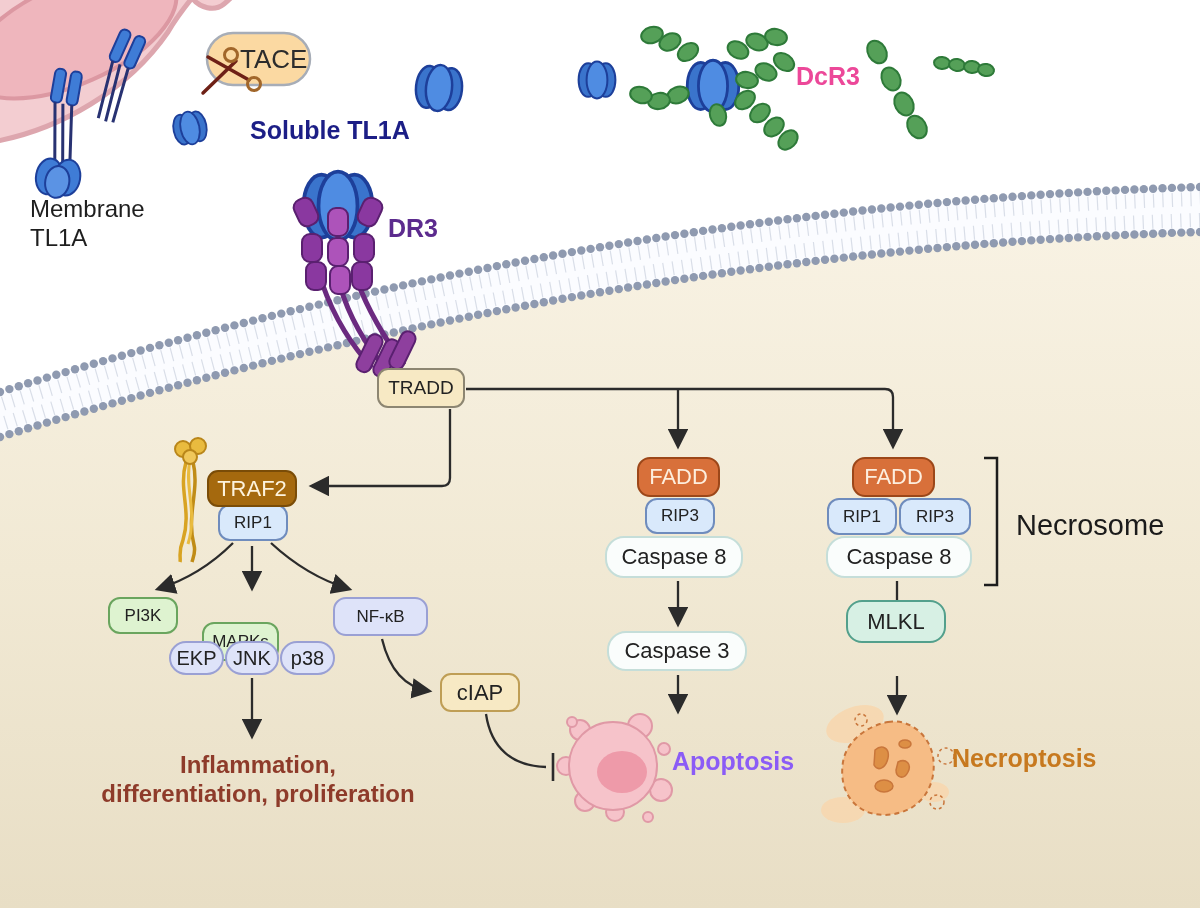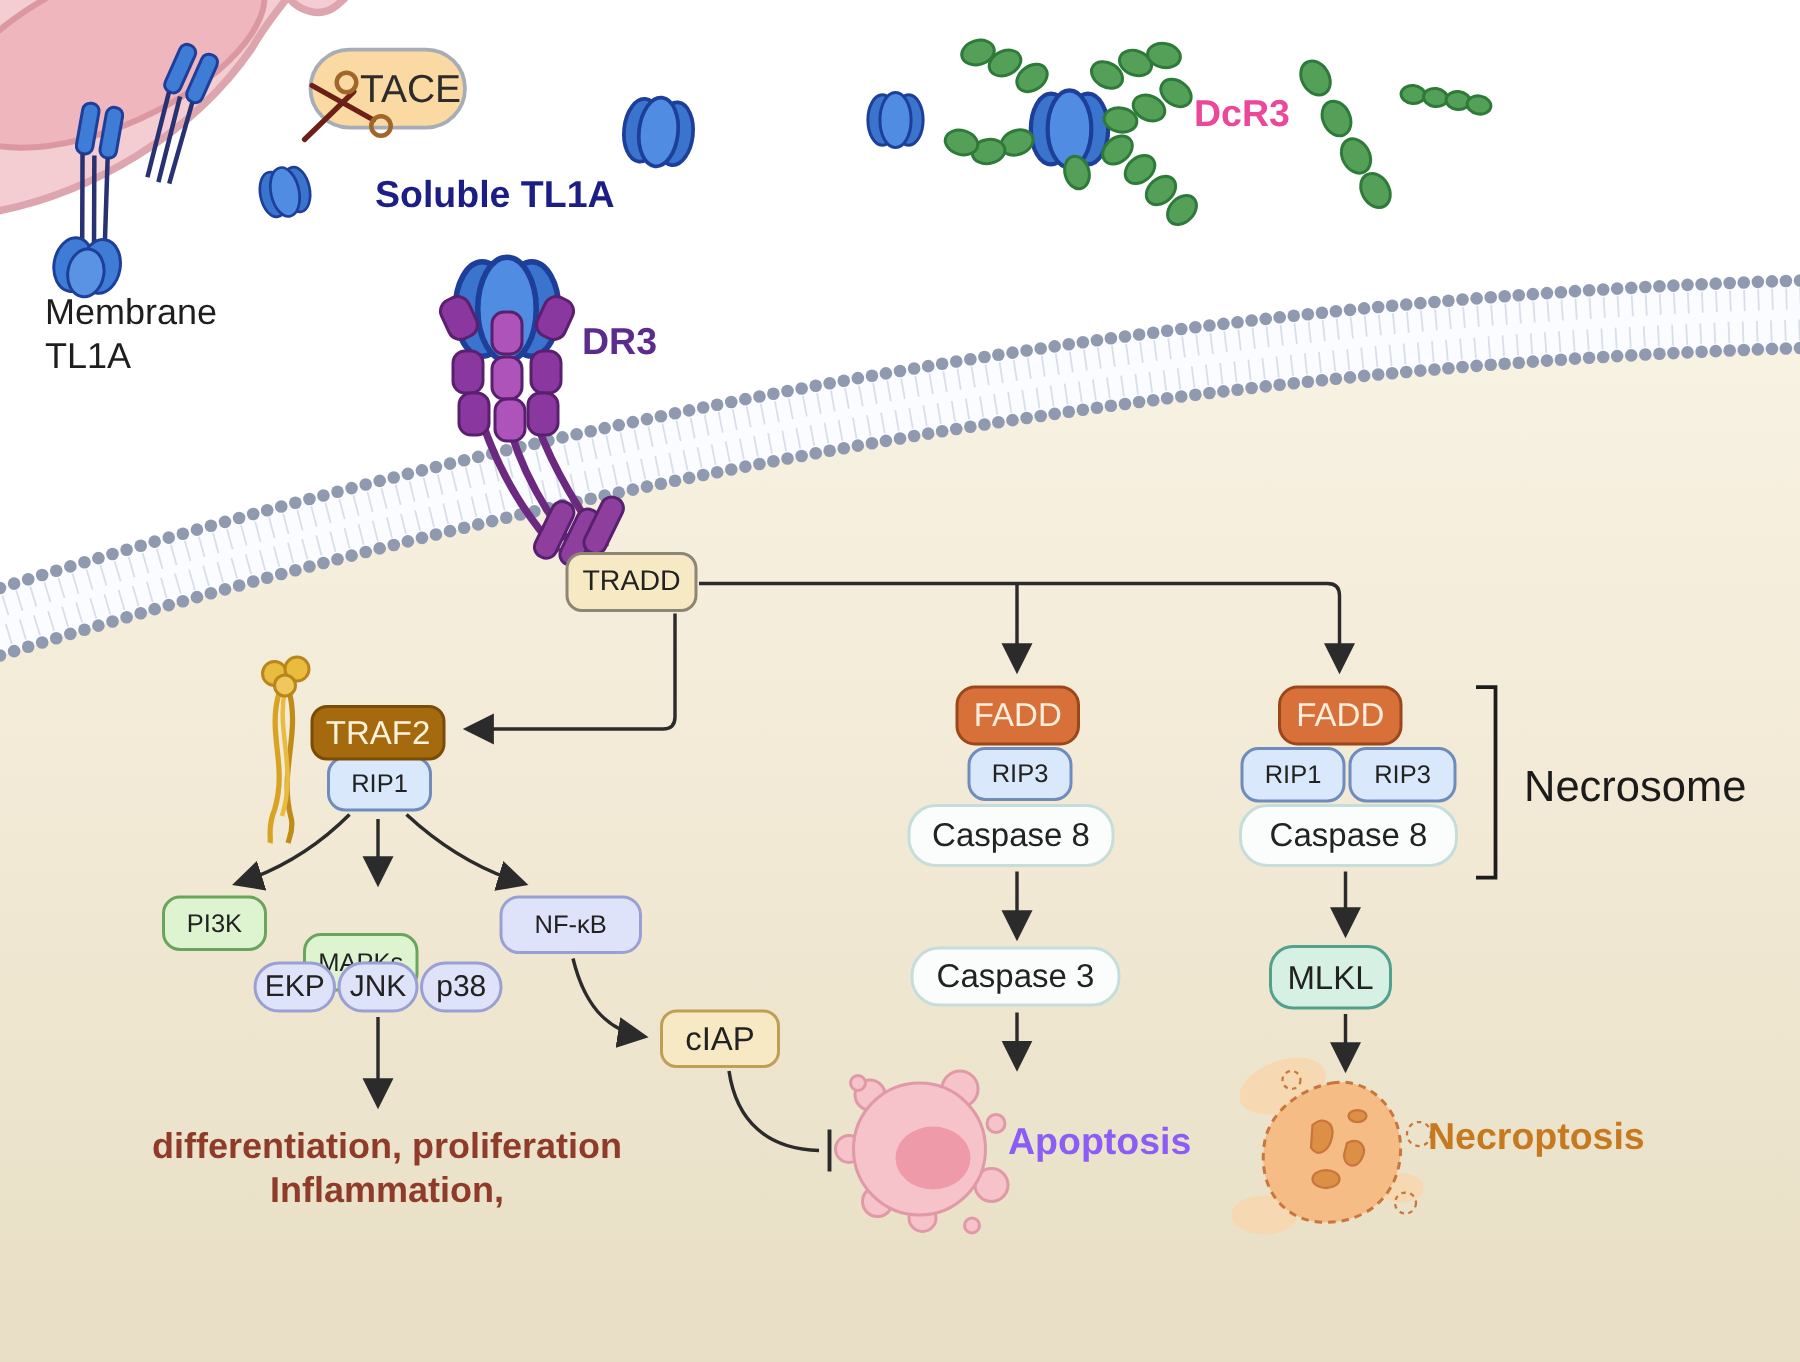--- a/index.html
+++ b/index.html
@@ -496,26 +496,26 @@
 
 <div class="box whitebx" style="left:605px;top:536px;width:138px;height:42px;font-size:22px;z-index:5;">Caspase 8</div>
 <div class="box blue" style="left:645px;top:498px;width:70px;height:36px;z-index:6;">RIP3</div>
 <div class="box orange" style="left:637px;top:457px;width:83px;height:40px;font-size:22px;z-index:7;">FADD</div>
 <div class="box whitebx" style="left:607px;top:631px;width:140px;height:40px;font-size:22px;">Caspase 3</div>
 
 <div class="box whitebx" style="left:826px;top:536px;width:146px;height:42px;font-size:22px;z-index:5;">Caspase 8</div>
 <div class="box blue" style="left:827px;top:498px;width:70px;height:37px;z-index:6;">RIP1</div>
 <div class="box blue" style="left:899px;top:498px;width:72px;height:37px;z-index:6;">RIP3</div>
 <div class="box orange" style="left:852px;top:457px;width:83px;height:40px;font-size:22px;z-index:7;">FADD</div>
-<div class="box mint" style="left:846px;top:630px;width:82px;height:43px;font-size:22px;">MLKL</div>
+<div class="box mint" style="left:846px;top:600px;width:100px;height:43px;font-size:22px;">MLKL</div>
 
 <div class="lbl" style="left:1016px;top:509px;font-size:29px;color:#1b1b1b;">Necrosome</div>
 
 <div class="lbl big" style="left:78px;top:750px;width:360px;white-space:normal;text-align:center;font-size:24px;line-height:29px;color:#8e3b2a;">
+  <div>Inflammation,</div>
   <div>differentiation, proliferation</div>
-  <div>Inflammation,</div>
 </div>
 
 <div class="lbl big" style="left:672px;top:747px;color:#8b5cf6;">Apoptosis</div>
 
 <div class="lbl big" style="left:952px;top:744px;color:#c7791f;text-align:right;">Necroptosis</div>
 
 </div>
 
 </body></html>

